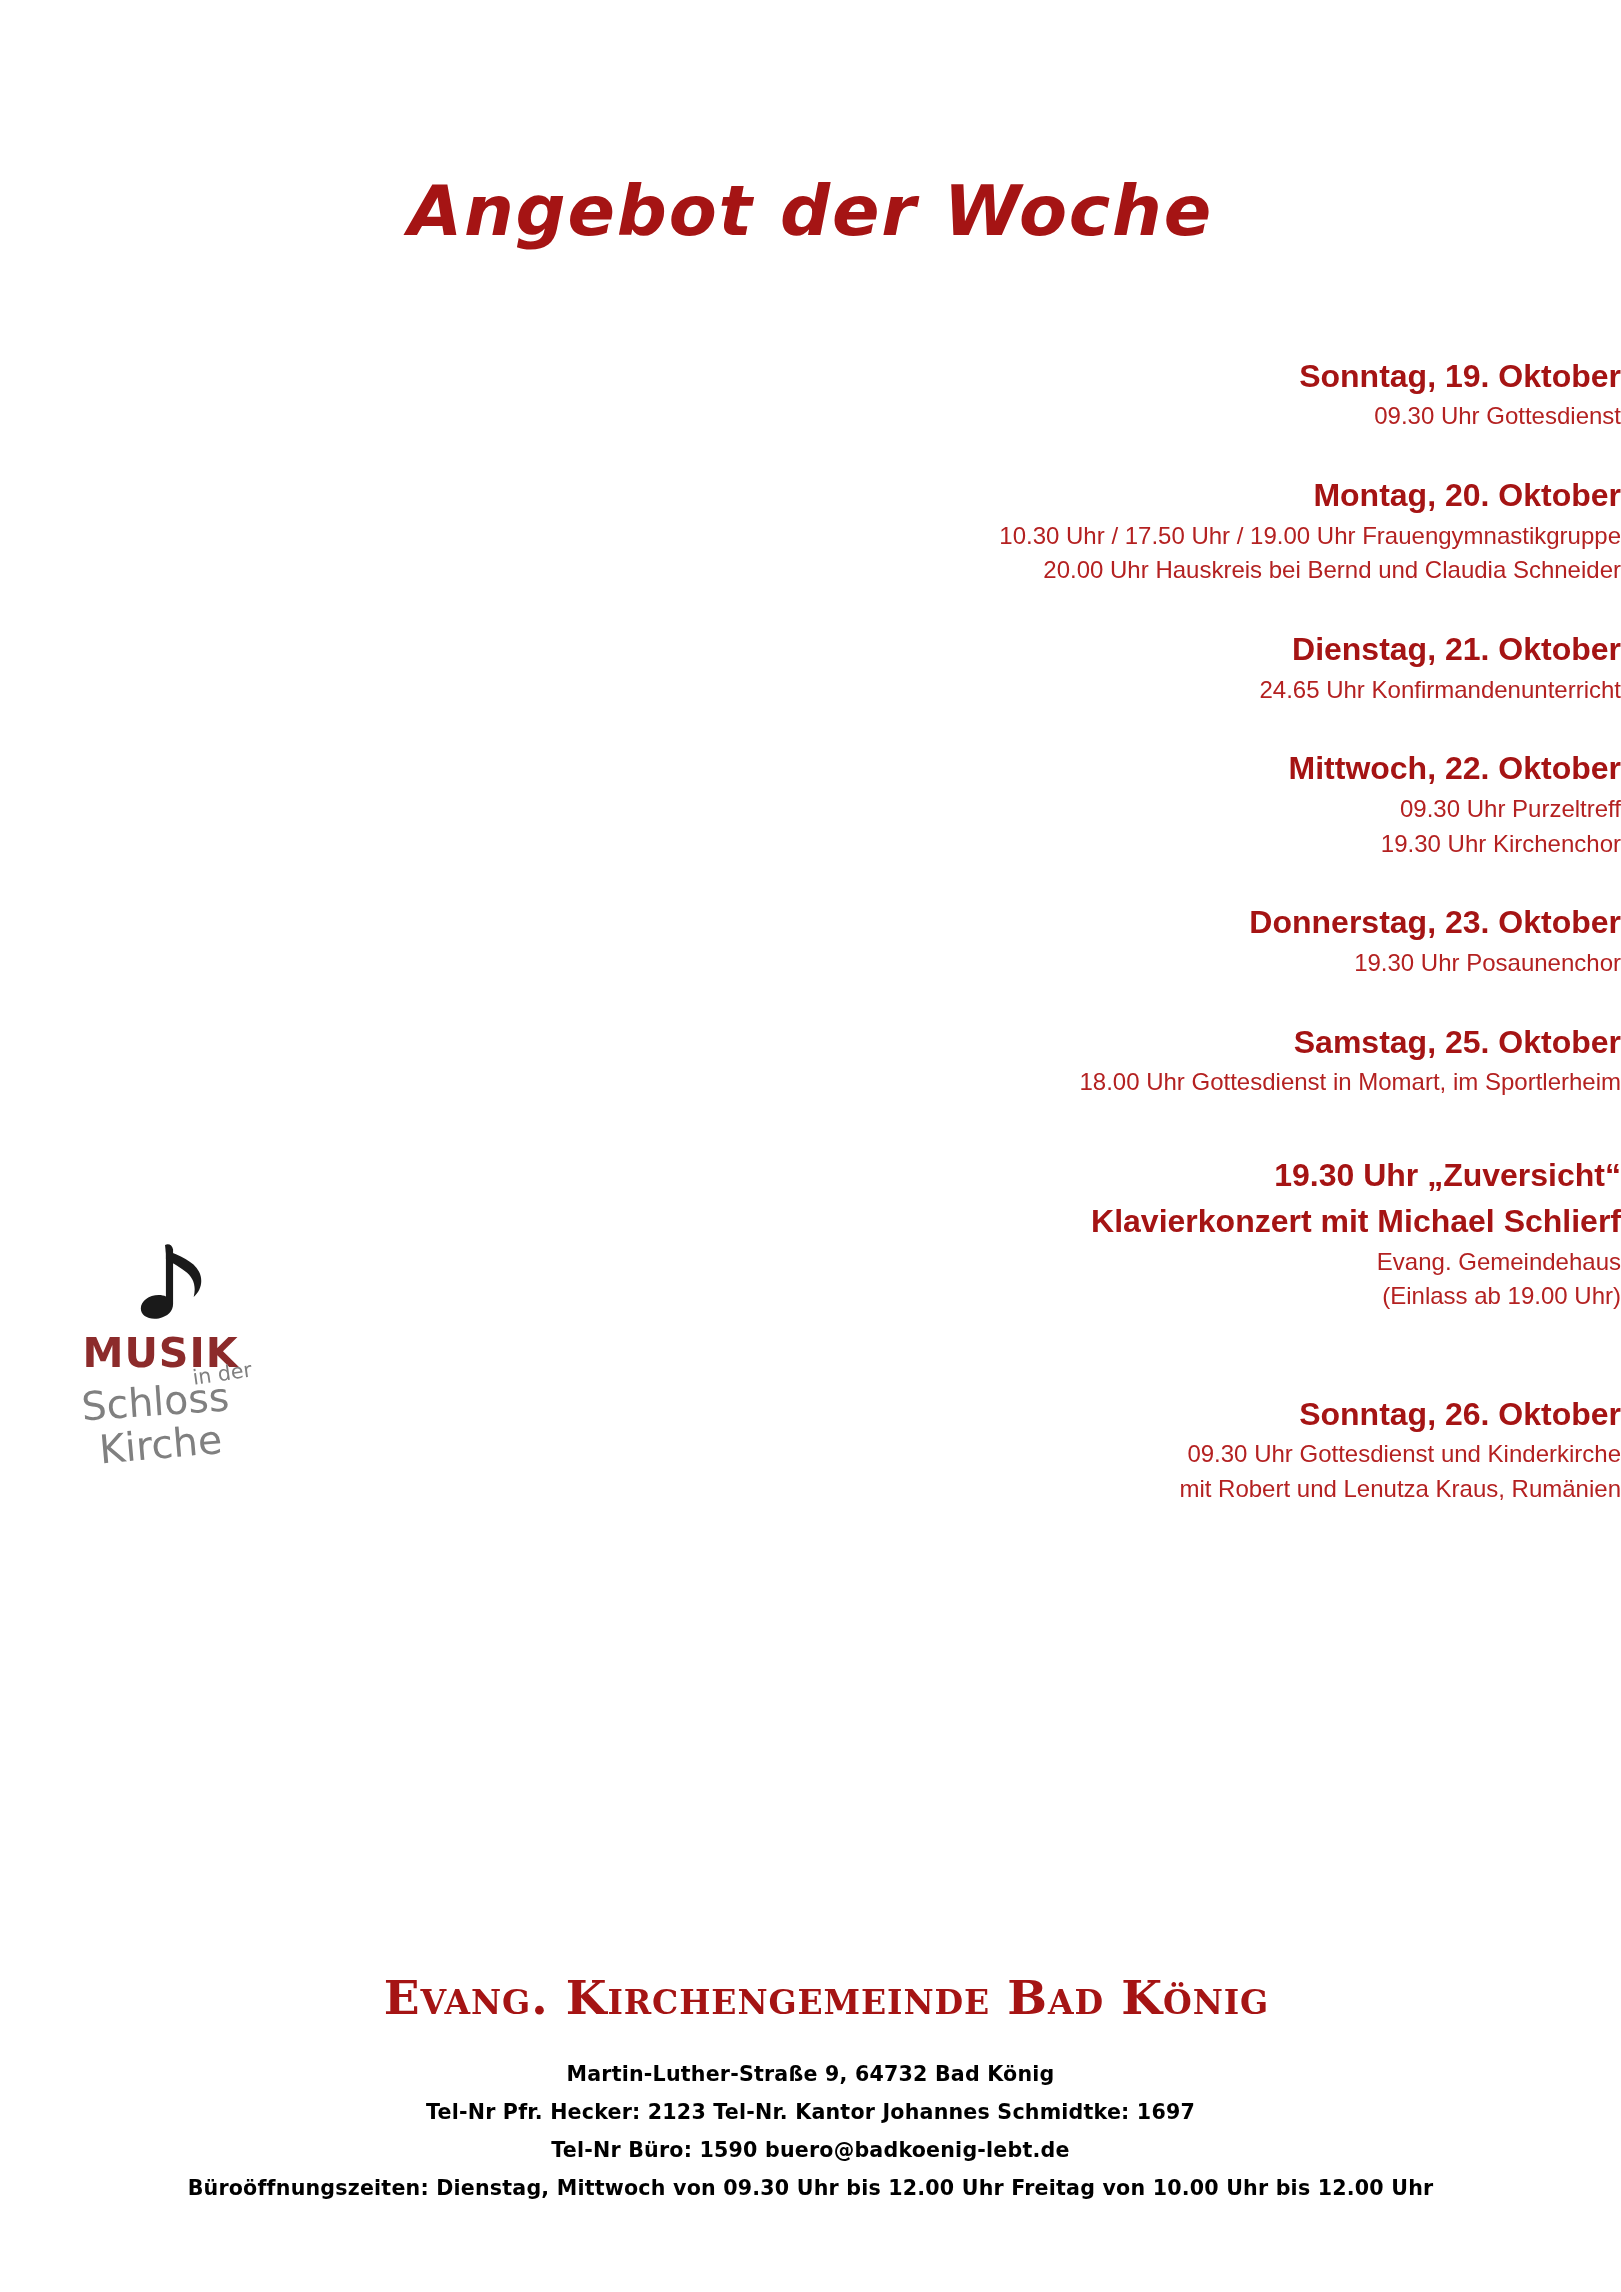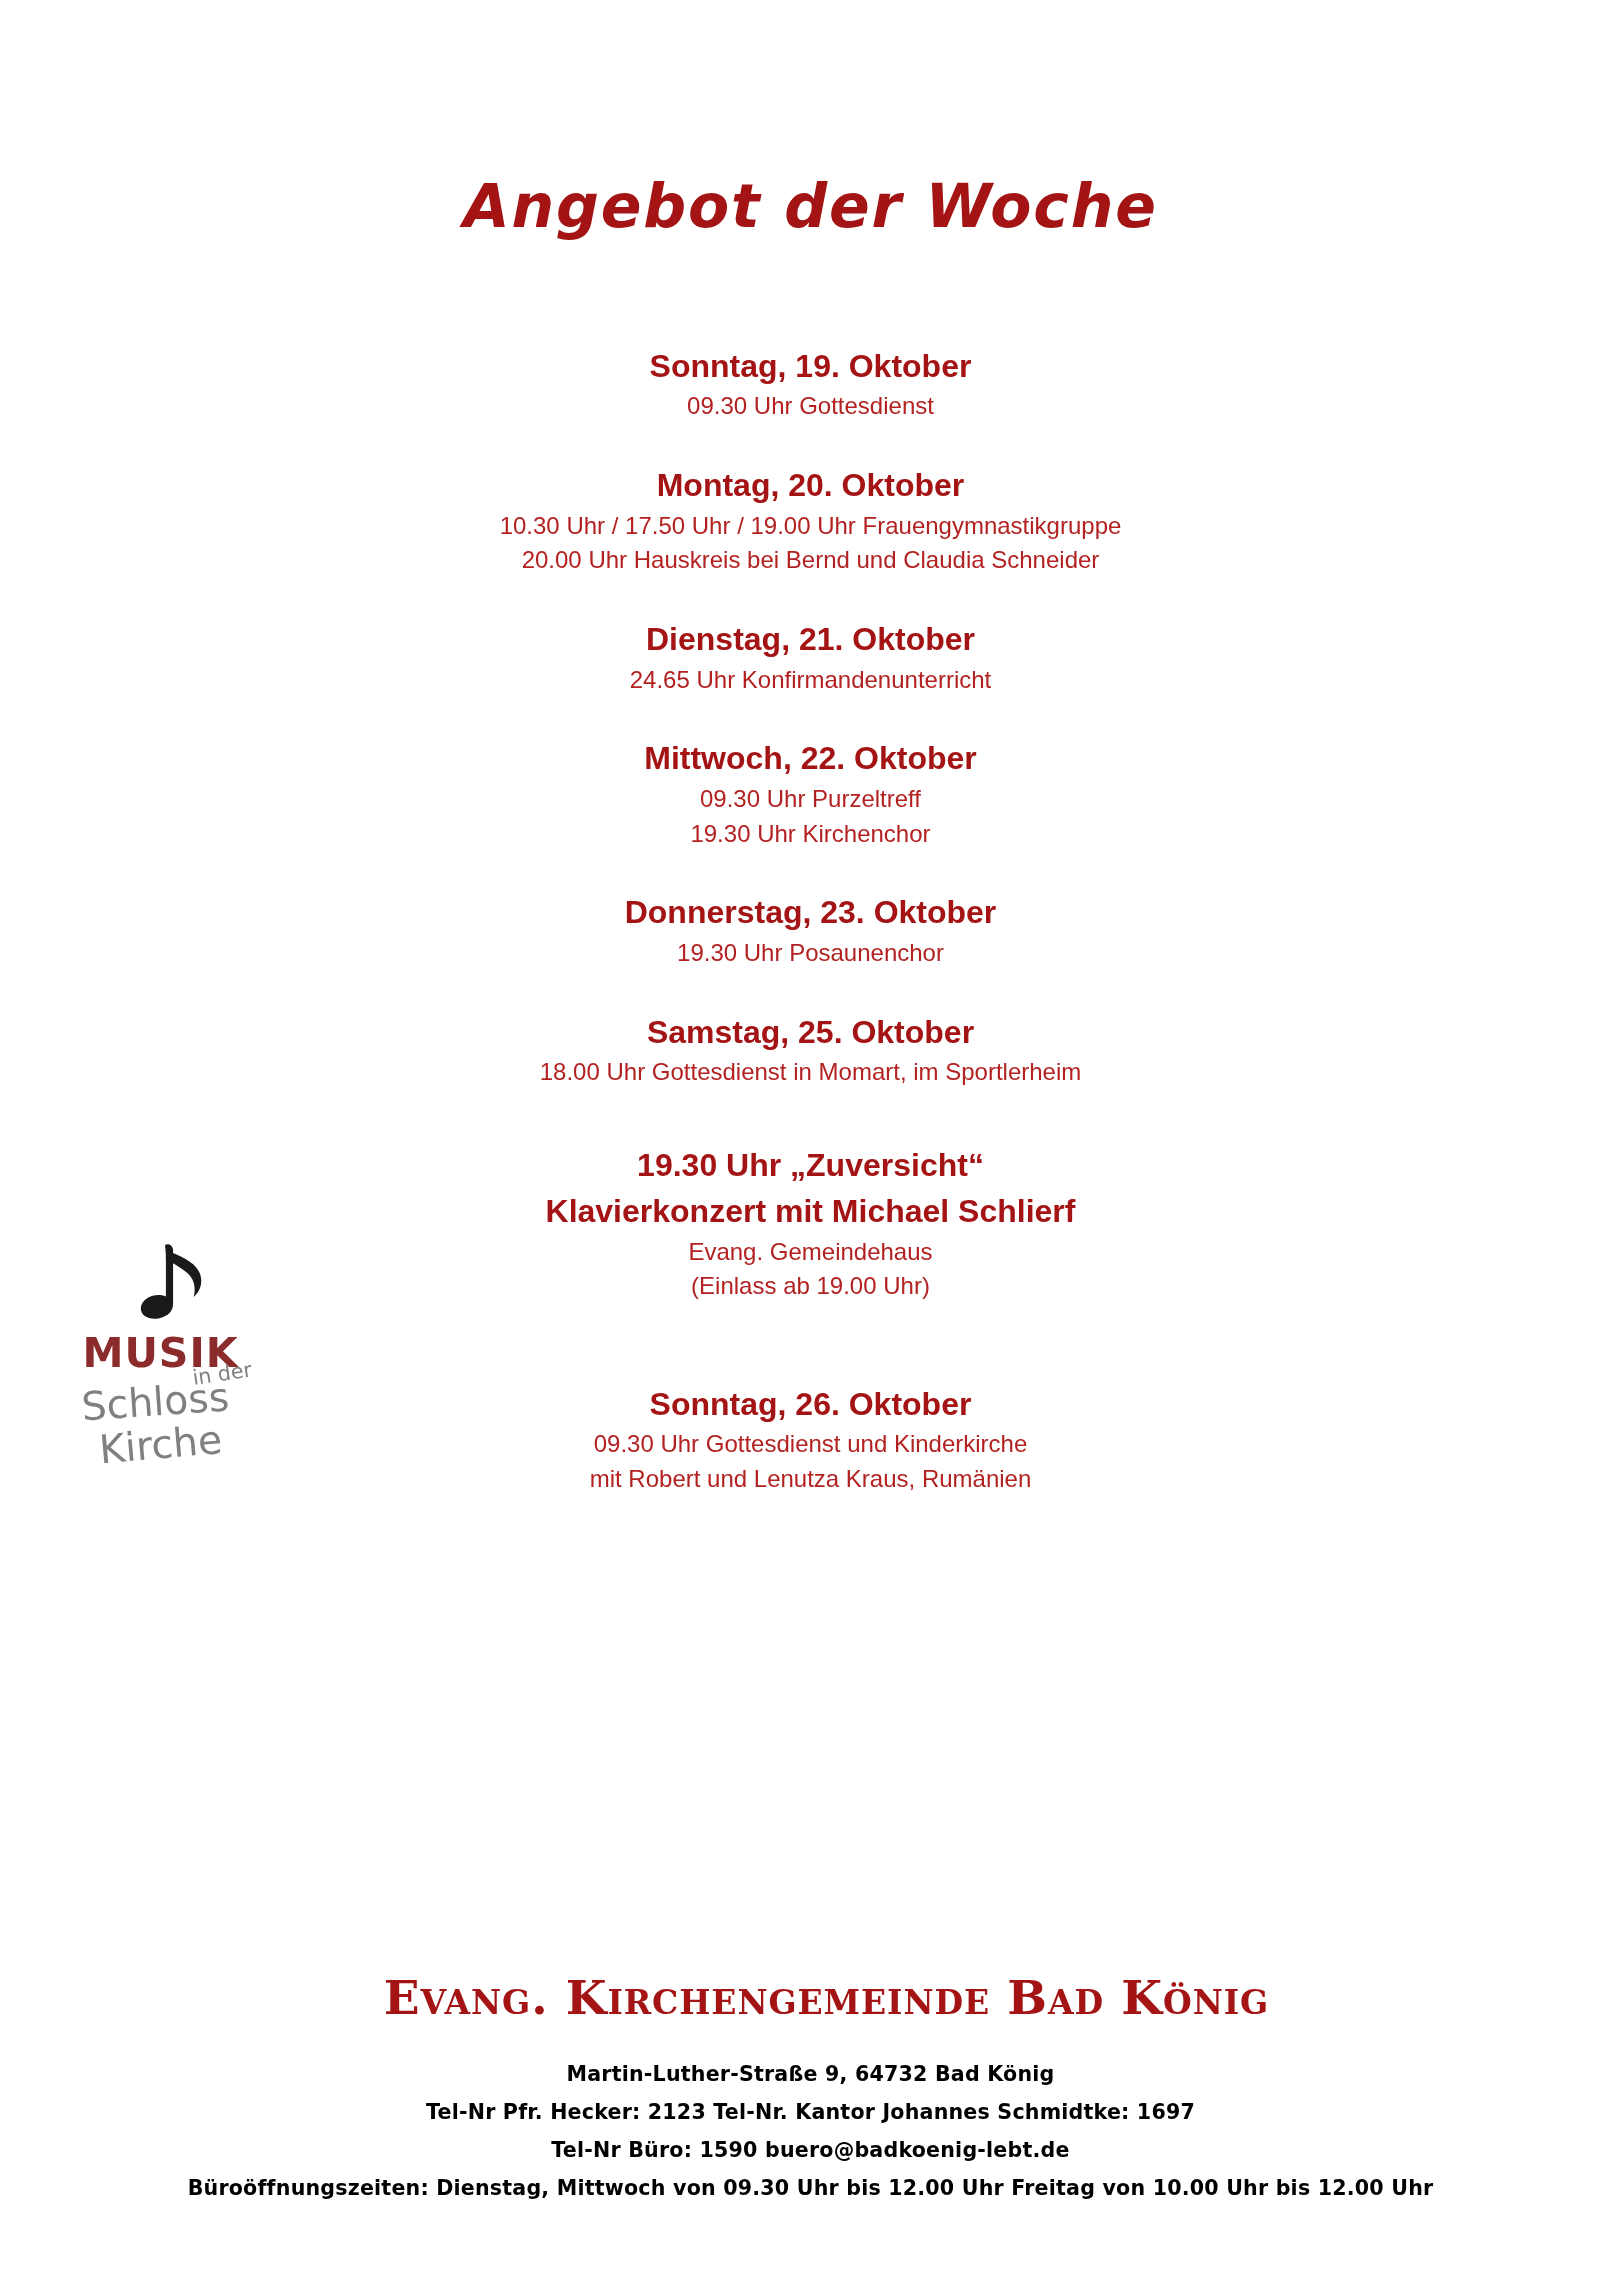--- a/index.html
+++ b/index.html
@@ -23,32 +23,32 @@
     box-sizing: border-box;
     padding: 0;
   }
 
   
   .title {
     text-align: center;
     font-family: "DejaVu Sans", sans-serif;
     font-weight: bold;
     font-style: italic;
-    font-size: 60px;
+    font-size: 70px;
     letter-spacing: 1.8px;
     color: #a51414;
     margin: 0;
     padding-top: 176px;
     line-height: 1.0;
   }
 
   
   .schedule {
     margin-top: 107px;
-    text-align: center;
+    text-align: right;
   }
 
   .entry {
     margin-bottom: 38px;
   }
 
   .entry-date {
     font-size: 32px;
     font-weight: bold;
     color: #a51414;

